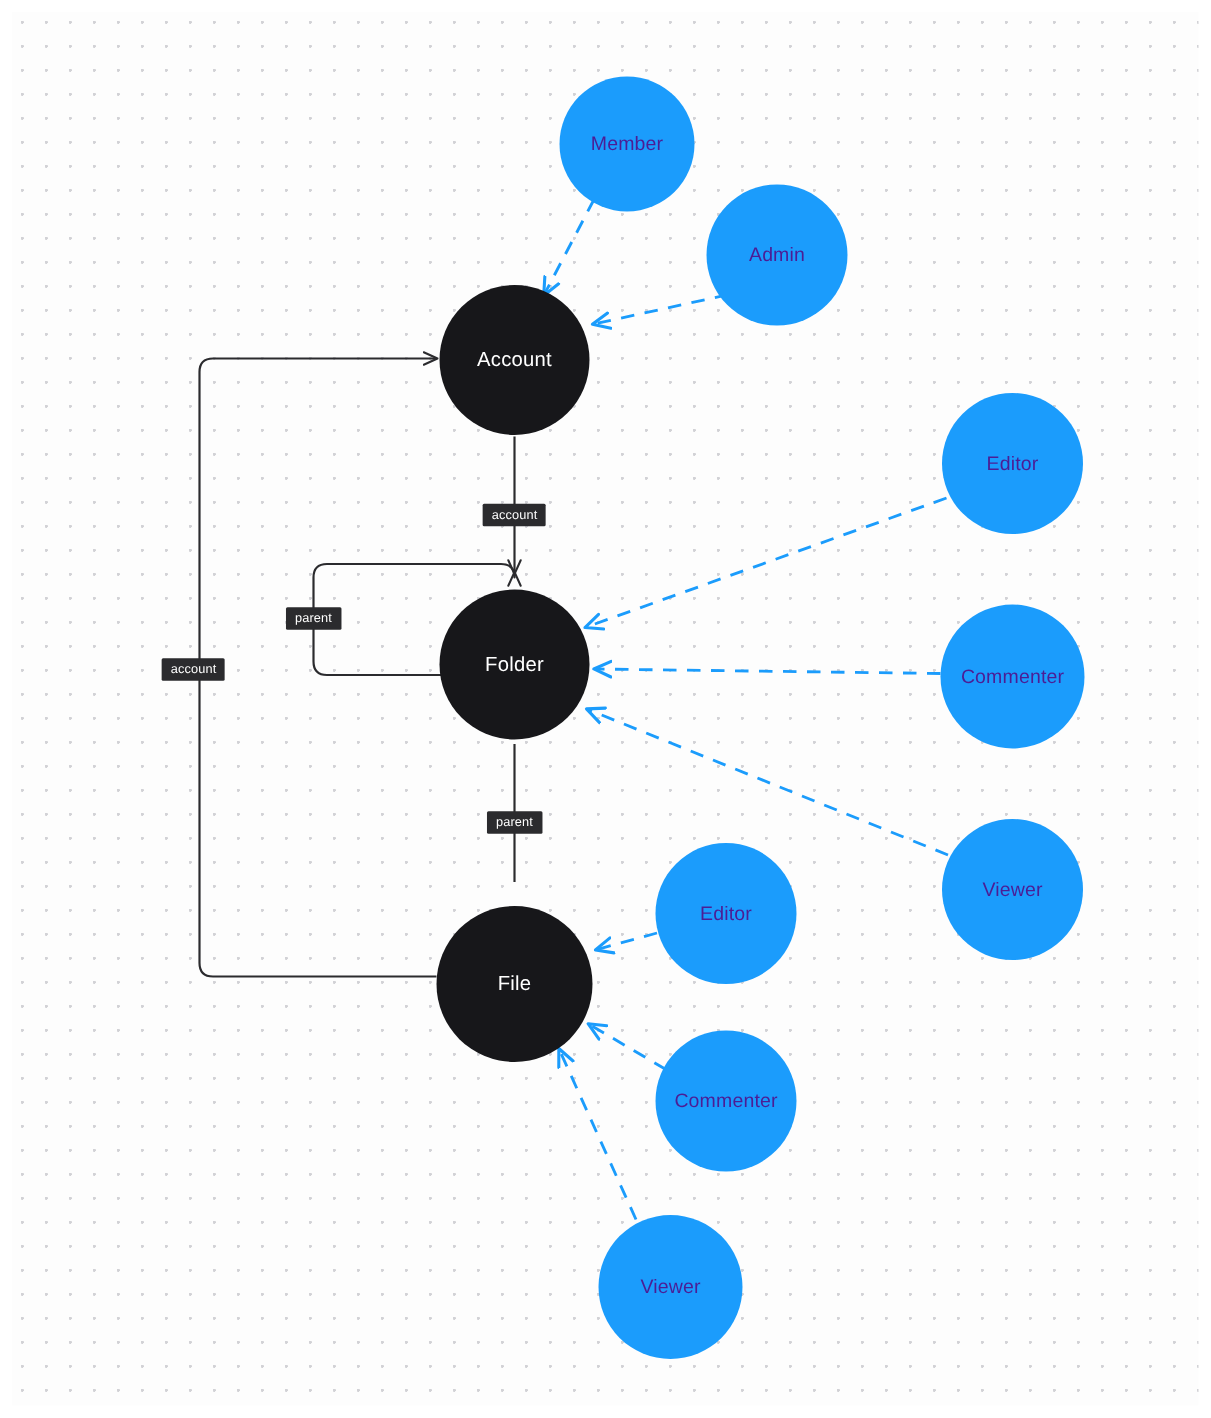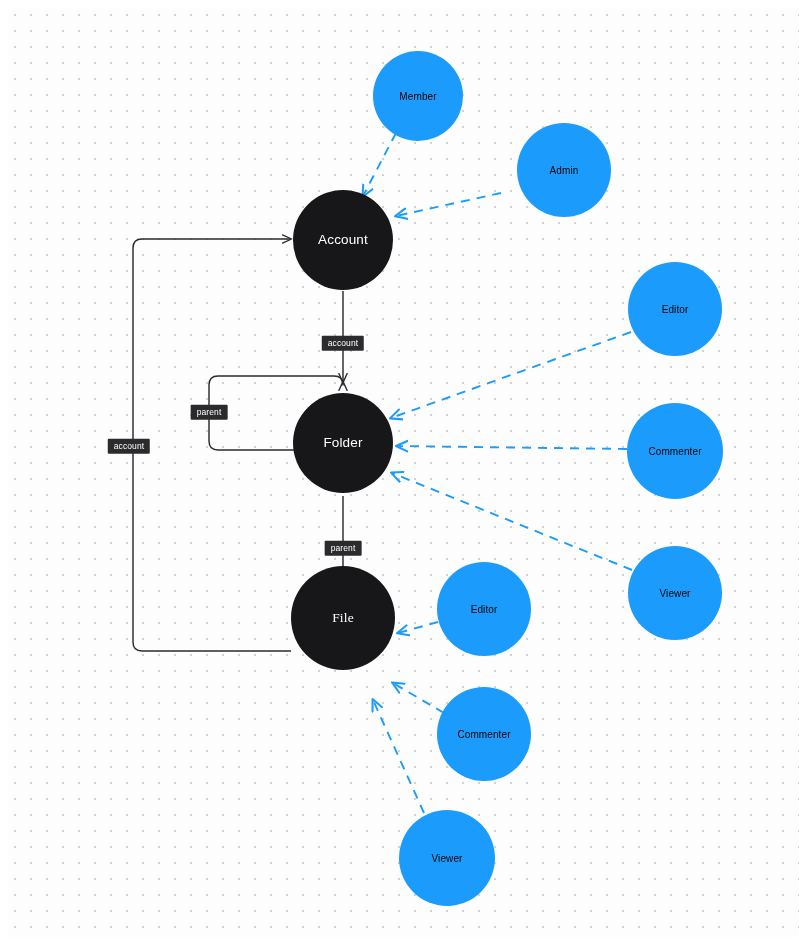--- a/index.html
+++ b/index.html
@@ -48,22 +48,22 @@
     user-select: none;
   }
   .node.entity {
     background: #17171a;
     color: #ffffff;
     font-size: 13.5px;
     letter-spacing: 0.15px;
   }
   .node.role {
     background: #1b9cfc;
-    color: #000000;
-    font-size: 10px;
+    color: #4c1d95;
+    font-size: 13px;
     letter-spacing: 0.1px;
   }
   .edge-label {
     position: absolute;
     background: #2b2b2e;
     color: #ffffff;
     font-size: 8.5px;
     letter-spacing: 0.1px;
     padding: 3px 6px 3px 6px;
     border-radius: 1px;
@@ -109,28 +109,28 @@
     <path d="M 444 713 L 393 683" fill="none" stroke="#1b9cfc" stroke-width="1.9" stroke-dasharray="9 7" marker-end="url(#arrow-blue)"></path>
     <path d="M 424 813 L 373 700" fill="none" stroke="#1b9cfc" stroke-width="1.9" stroke-dasharray="9 7" marker-end="url(#arrow-blue)"></path>
   </svg>
 
   <div class="node entity" style="left:293px; top:190px; width:100px; height:100px;">
     <span>Account</span>
   </div>
   <div class="node entity" style="left:293px; top:393px; width:100px; height:100px;">
     <span>Folder</span>
   </div>
-  <div class="node entity" style="left:291px; top:566px; width:104px; height:104px;font-family:Liberation Serif, serif;">
+  <div class="node entity" style="left:291px; top:604px; width:104px; height:104px;">
     <span>File</span>
   </div>
 
   <div class="node role" style="left:373px; top:51px; width:90px; height:90px;">
     <span>Member</span>
   </div>
-  <div class="node role" style="left:517px; top:123px; width:94px; height:94px;justify-content:center;">
+  <div class="node role" style="left:471px; top:123px; width:94px; height:94px;justify-content:center;">
     <span>Admin</span>
   </div>
   <div class="node role" style="left:628px; top:262px; width:94px; height:94px;">
     <span>Editor</span>
   </div>
   <div class="node role" style="left:627px; top:403px; width:96px; height:96px;">
     <span>Commenter</span>
   </div>
   <div class="node role" style="left:628px; top:546px; width:94px; height:94px;">
     <span>Viewer</span>

